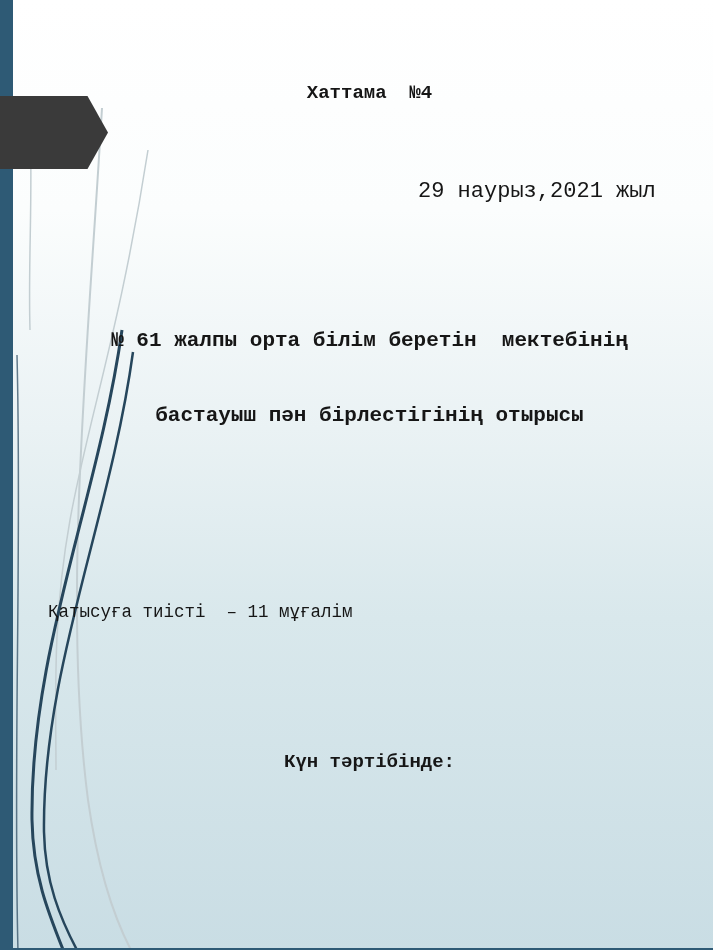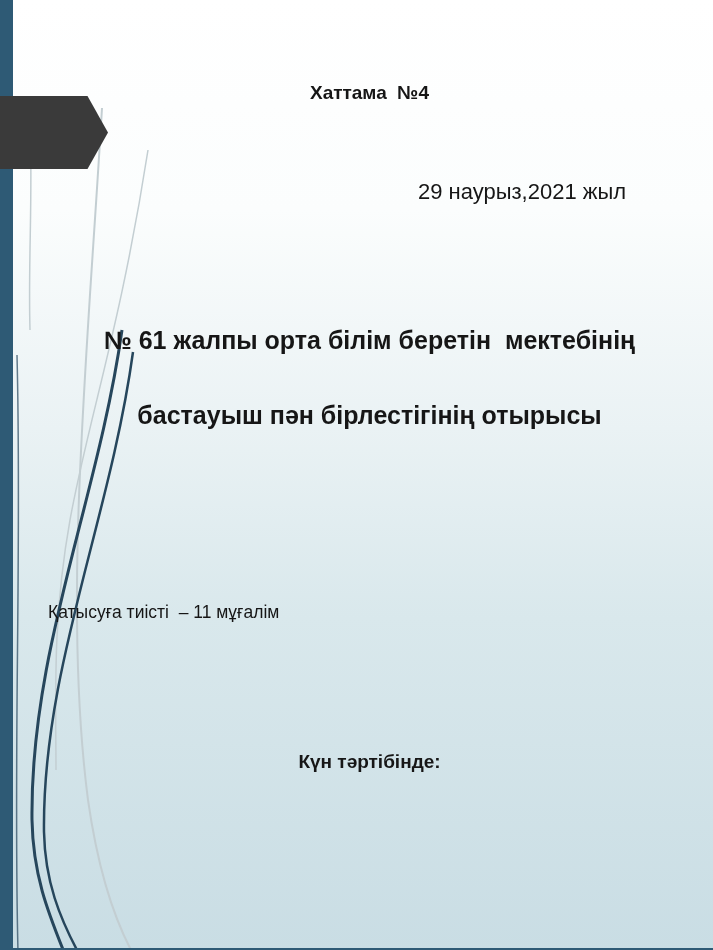--- a/index.html
+++ b/index.html
@@ -6,21 +6,21 @@
   .slide{
     position:relative;
     width:713px;height:950px;
     overflow:hidden;
     background:linear-gradient(180deg,
       var(--bg-top,#ffffff) 0%,
       #fbfdfd 22%,
       #eaf2f4 45%,
       #d9e8ec 65%,
       var(--bg-bottom,#c9dde4) 100%);
-    font-family:Liberation Sans, sans-serif;
+    font-family:Liberation Mono, monospace;
     color:var(--text,#161616);
   }
   .left-bar{
     position:absolute;left:0;top:0;width:13px;height:100%;
     background:var(--bar,#2e5a75);
     z-index:2;
   }
   .bottom-edge{
     position:absolute;left:0;bottom:0;width:100%;height:2px;
     background:var(--bar,#2e5a75);
@@ -42,21 +42,21 @@
   .doc-title{
     margin:44px 0 0 0;text-align:center;
     font-size:19px;font-weight:bold;line-height:26px;
   }
   .doc-date{
     margin-top:20px;padding-left:370px;
     font-size:22px;line-height:24px;
   }
   .meeting-heading{
     margin-top:20px;text-align:center;
-    font-size:25px;font-weight:bold;line-height:25px;
+    font-size:21px;font-weight:bold;line-height:25px;
   }
   .attendance{
     margin-top:13px;font-size:17.5px;line-height:27px;
   }
   .section-heading{
     text-align:center;font-size:19px;font-weight:bold;line-height:26px;
     margin:0;
   }
   .agenda-heading{margin-top:15px;}
   .agenda-list{

